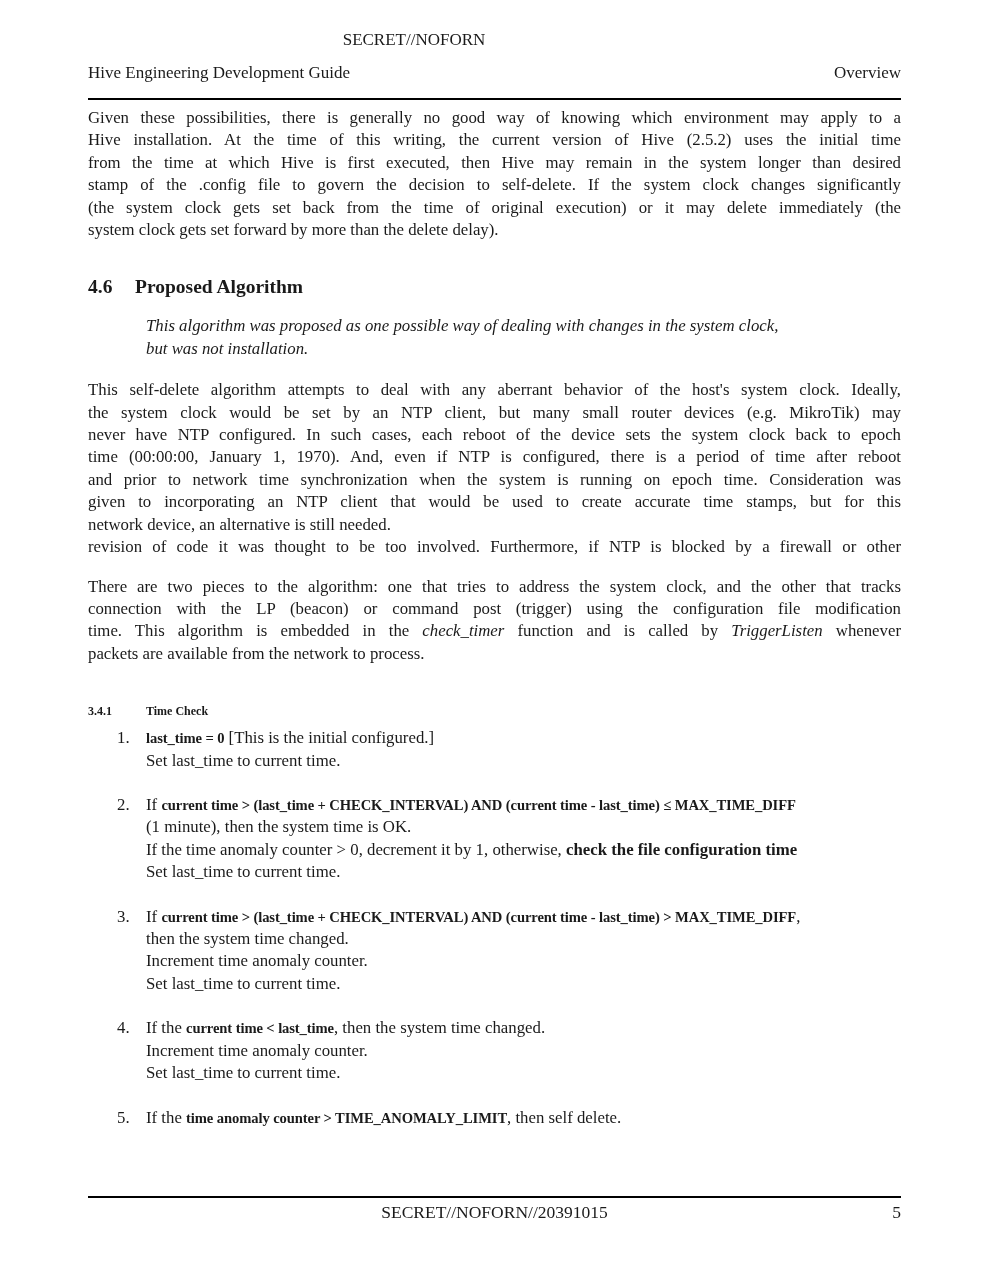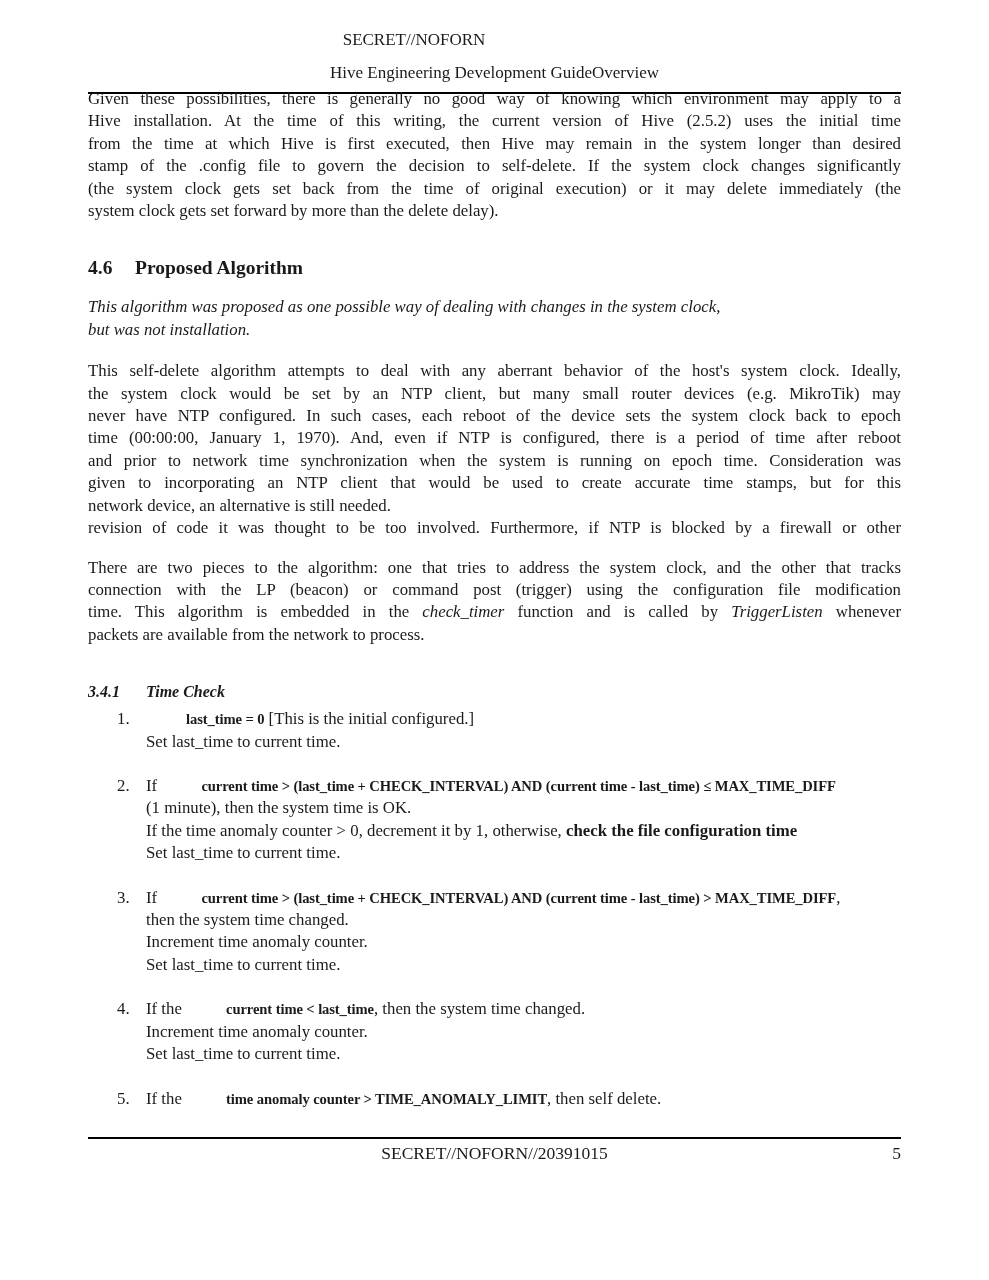--- a/index.html
+++ b/index.html
@@ -7,55 +7,55 @@
     position:relative; width:989px; height:1280px; background:#ffffff;
     font-family:"Liberation Serif","DejaVu Serif",serif;
     color:#1a1a1a; overflow:hidden;
   }
   .top-banner {
     position:absolute; top:30px; left:0; width:828px;
     text-align:center; font-size:17px;
   }
   .header-row {
     position:absolute; top:62px; left:88px; width:813px;
-    display:flex; justify-content:center;
+    display:flex; justify-content:space-between;
     font-size:17px; line-height:21px;
-    border-bottom:2px solid #000; padding-bottom:9px;
+    border-bottom:2px solid #000; padding-bottom:15px;
   }
   #doc-body {
     position:absolute; top:88px; left:88px; width:813px;
     font-size:16.8px; line-height:22.4px;
   }
   .tline { min-height:22.4px; }
   .jline { text-align:justify; text-align-last:justify; }
   .jlast { text-align:left; }
   .sec { font-weight:bold; }
   .h2 { font-size:19.5px; line-height:26px; }
   .h2 .sec-num { display:inline-block; width:47px; }
-  .h3 { font-size:16px; line-height:24px;font-style:italic; }
+  .h3 { font-size:12px; line-height:24px; }
   .h3 .sec-num { display:inline-block; width:58px; }
-  .note { font-style:italic; }
+  .note { margin-left:58px; font-style:italic; }
   .li { position:relative; padding-left:58px; }
   .li-num { position:absolute; left:29px; top:0; }
-  .run-k { font-weight:bold; font-size:14.6px; letter-spacing:-0.1px;margin-left:40px; }
+  .run-k { font-weight:bold; font-size:14.6px; letter-spacing:-0.1px; }
   .run-b { font-weight:bold; }
   .run-i { font-style:italic; }
-  [data-block="p1"]  { }
+  [data-block="p1"]  { margin-top:19px; }
   [data-block="h34"] { margin-top:33px; }
   [data-block="note1"] { margin-top:15px; }
   [data-block="p2"]  { margin-top:19px; }
   [data-block="p3"]  { margin-top:17px; }
   [data-block="h341"]{ margin-top:34px; }
   [data-block="li1"] { margin-top:4px; }
   [data-block="li2"] { margin-top:22px; }
   [data-block="li3"] { margin-top:22px; }
   [data-block="li4"] { margin-top:22px; }
   [data-block="li5"] { margin-top:23px; }
   .footer {
-    position:absolute; top:1137px; left:88px; width:813px;
+    position:absolute; top:1196px; left:88px; width:813px;
     border-top:2px solid #000; padding-top:4px;
     font-size:17.5px;
   }
   .footer-class { display:block; text-align:center; }
   .footer-page { position:absolute; right:0; top:4px; }
 </style>
 </head>
 <body>
 
 <div class="page">

